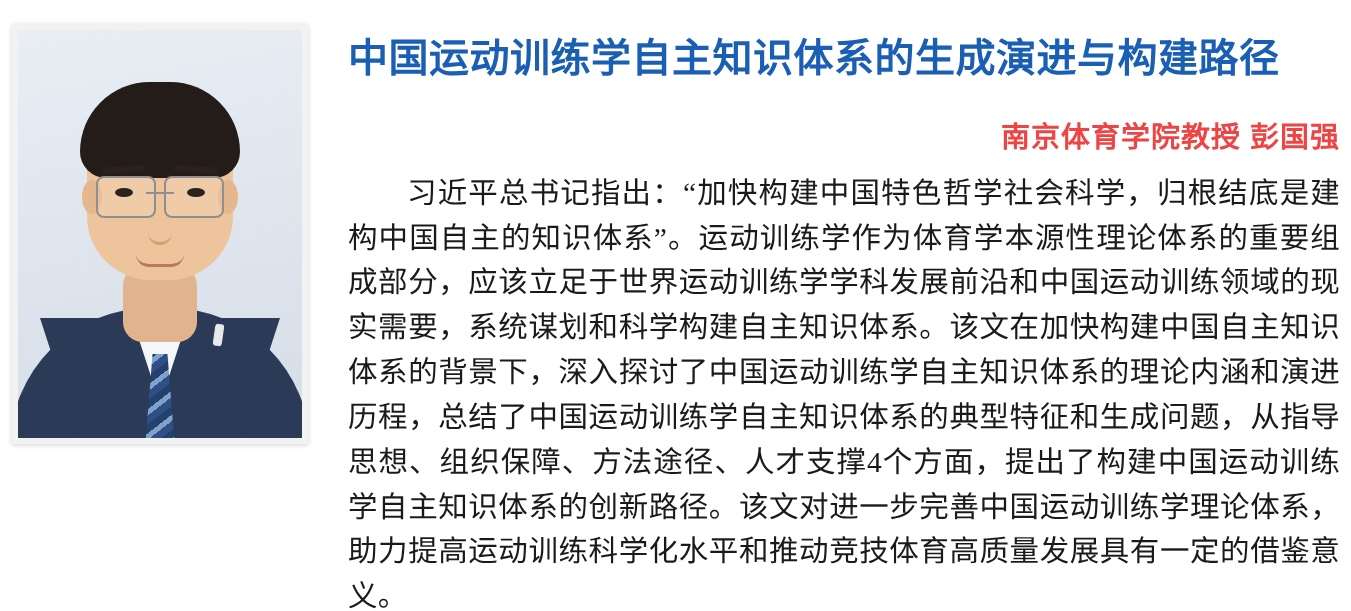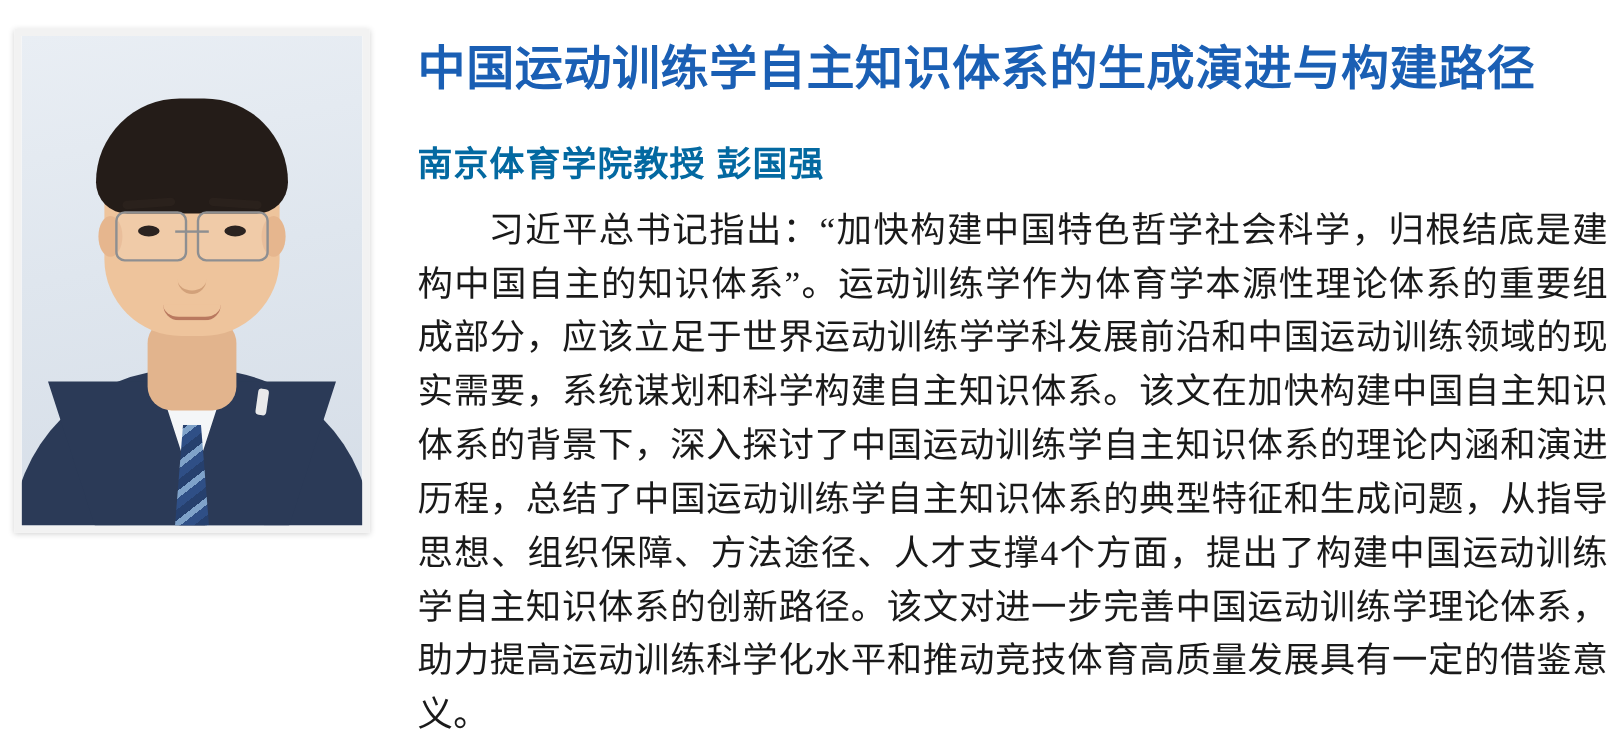--- a/index.html
+++ b/index.html
@@ -211,22 +211,22 @@
     font-family: "Liberation Sans", "DejaVu Sans", sans-serif;
     font-weight: bold;
     font-size: 40px;
     line-height: 1.42;
     letter-spacing: 0.5px;
     margin: 0;
     text-align: left;
   }
   .byline {
     margin-top: 26px;
-    text-align: left;
-    color: #0369a1;
+    text-align: right;
+    color: #ef4444;
     font-family: "Liberation Sans", "DejaVu Sans", sans-serif;
     font-weight: bold;
     font-size: 29px;
     letter-spacing: 1px;
   }
   .abstract {
     margin-top: 16px;
     font-family: "Liberation Serif", "DejaVu Serif", serif;
     font-size: 29.5px;
     line-height: 1.52;

